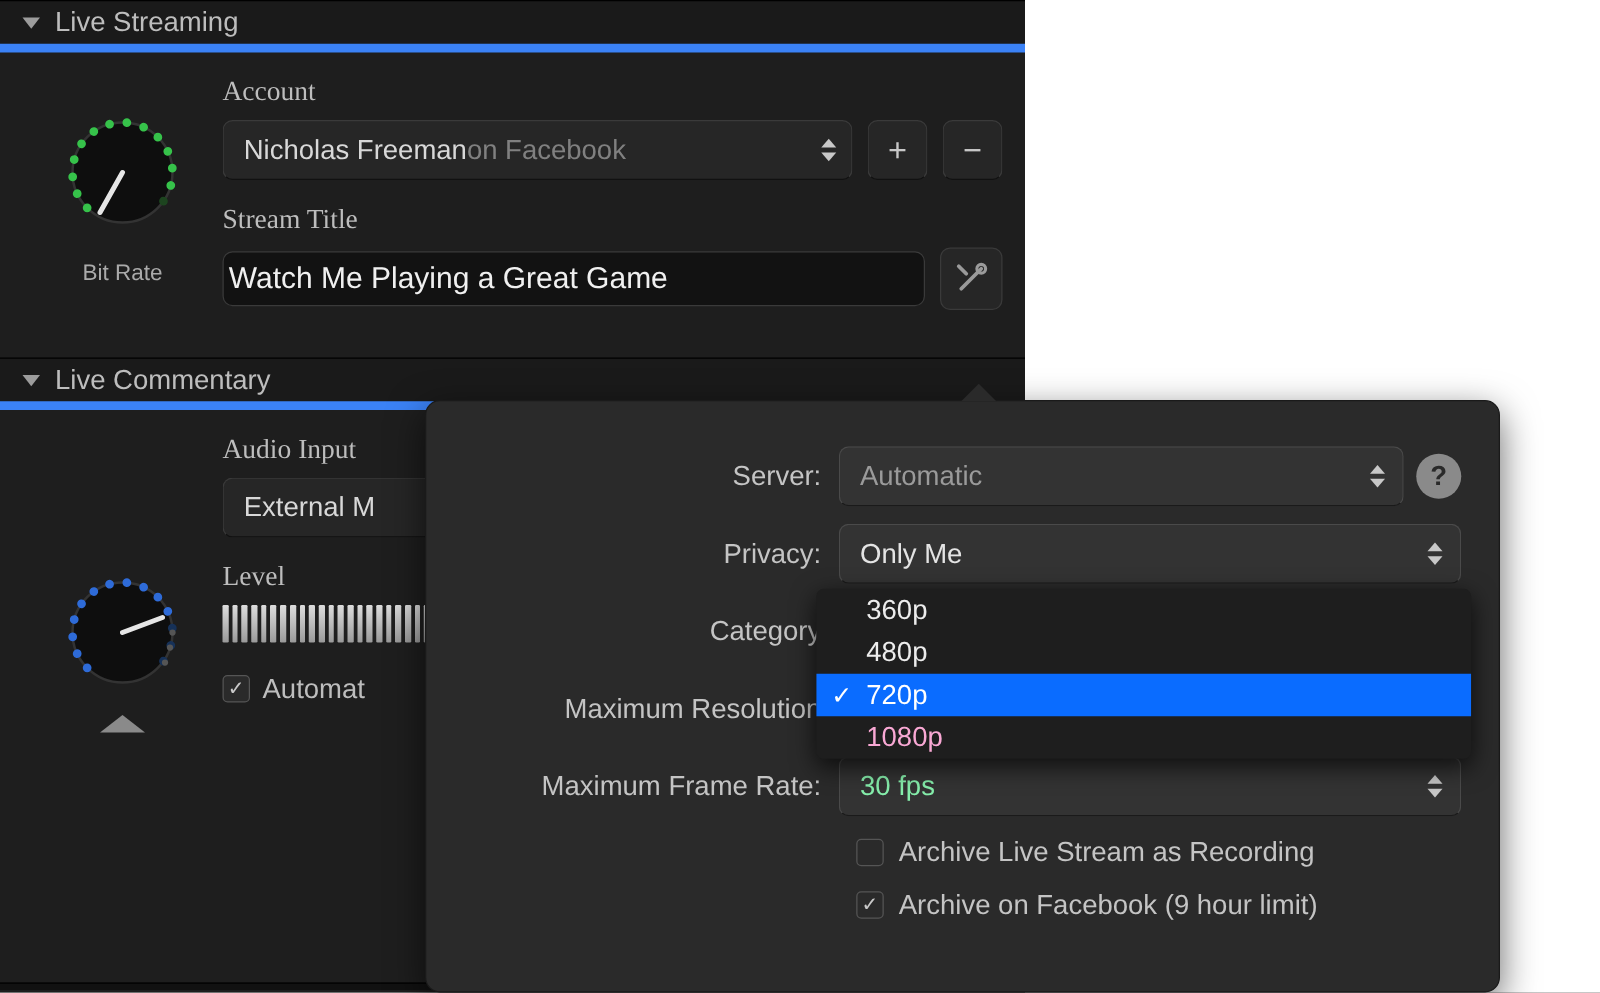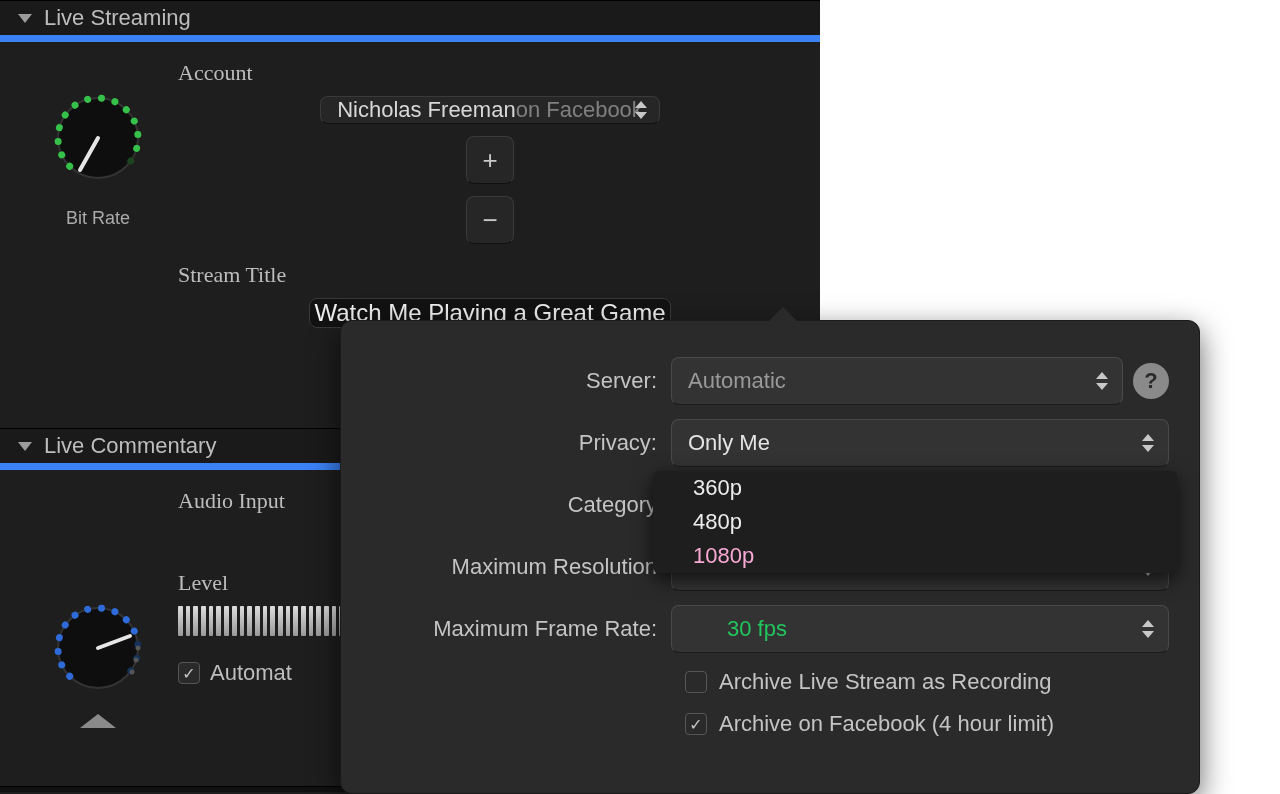--- a/index.html
+++ b/index.html
@@ -40,21 +40,21 @@
     width: 160px;
     display: flex; flex-direction: column;
     align-items: center;
     padding-top: 18px;
   }
   .dial-wrap { position: relative; width: 120px; height: 120px; }
   .dial-wrap svg { position: absolute; left: 0; top: 0; }
   .dial-caption { margin-top: 10px; font-size: 18px; color: #aaa; text-align: center; }
   .form-col { flex: 1; }
   .form-label { font-size: 22px; color: #bdbdbd; margin-bottom: 10px; display: block; font-family: Liberation Serif, serif; }
-  .form-row { display: flex; align-items: center; gap: 12px; margin-bottom: 18px; flex-direction: column; }
+  .form-row { display: flex; align-items: center; gap: 12px; margin-bottom: 18px; }
   .dropdown {
     flex: 1;
     height: 48px;
     background: #262626;
     border: 1px solid #3a3a3a;
     border-bottom-color: #111;
     border-radius: 8px;
     display: flex; align-items: center;
     padding: 0 16px;
     font-size: 22px;
@@ -396,36 +396,37 @@
             <span class="tri-dn"></span>
           </span>
       </div>
     </div>
   </div>
 
   <div class="pop-row">
     <div class="pop-label">Maximum Frame Rate:</div>
     <div class="pop-field">
       <div class="pop-dropdown">
-        <span style="color:#22c55e;font-weight:400;margin-left:39px;">30 fps</span>
+        <span style="color:#86efac;font-weight:400;">30 fps</span>
         <span class="stepper">
             <span class="tri-up"></span>
             <span class="tri-dn"></span>
           </span>
       </div>
     </div>
   </div>
 
   <div class="pop-check-row">
     <div class="checkbox"></div>
     <span>Archive Live Stream as Recording</span>
   </div>
   <div class="pop-check-row">
     <div class="checkbox">✓</div>
-    <span>Archive on Facebook (4 hour limit)</span>
+    <span>Archive on Facebook (9 hour limit)</span>
   </div>
 
   <div class="reslist">
     <div class="opt">360p</div>
     <div class="opt">480p</div>
+    <div class="opt sel">720p</div>
     <div class="opt disabled">1080p</div>
   </div>
 </div>
 
 </body></html>

